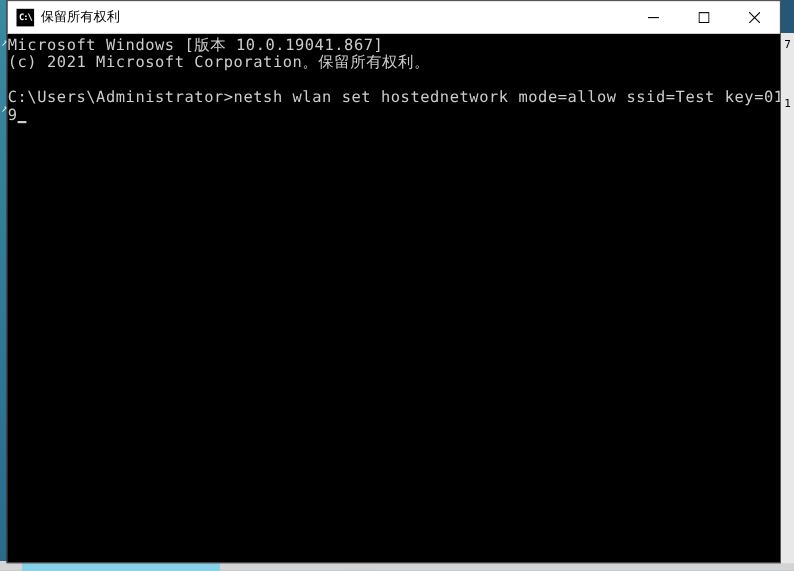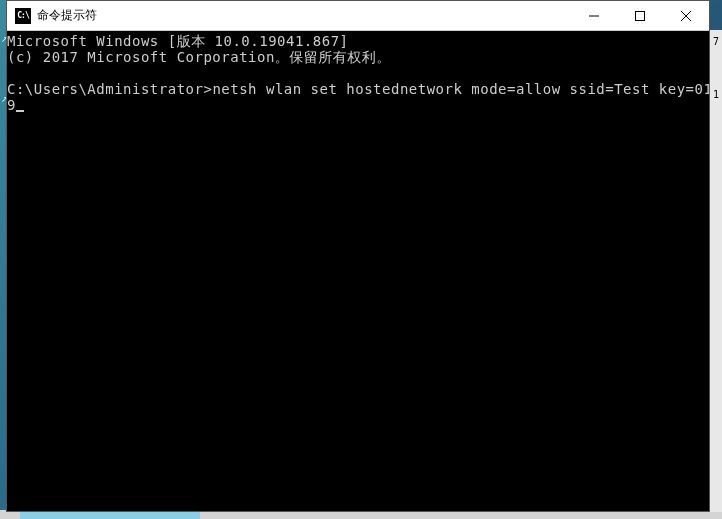--- a/index.html
+++ b/index.html
@@ -164,42 +164,42 @@
 </head>
 <body>
 
 <div class="desktop-edge"></div>
 <div class="desktop-arrow">↗</div>
 <div class="desktop-arrow2">↗</div>
 
 <div class="window">
   <div class="titlebar">
     <div class="titlebar-icon">C:\</div>
-    <div class="titlebar-text">命令提示符</div>
+    <div class="titlebar-text">保留所有权利</div>
     <div class="window-controls">
       <div class="win-btn">
         <svg viewBox="0 0 10 10">
             <line x1="0" y1="5" x2="10" y2="5" stroke="#000" stroke-width="1"></line>
           </svg>
       </div>
       <div class="win-btn">
         <svg viewBox="0 0 10 10">
             <rect x="0.5" y="0.5" width="9" height="9" fill="none" stroke="#000" stroke-width="1"></rect>
           </svg>
       </div>
       <div class="win-btn">
         <svg viewBox="0 0 10 10">
             <line x1="0" y1="0" x2="10" y2="10" stroke="#000" stroke-width="1"></line>
             <line x1="10" y1="0" x2="0" y2="10" stroke="#000" stroke-width="1"></line>
           </svg>
       </div>
     </div>
   </div>
   <div class="terminal-body"><span>Microsoft Windows [版本 10.0.19041.867]</span>
-<span>(c) 2017 Microsoft Corporation。保留所有权利。</span>
+<span>(c) 2021 Microsoft Corporation。保留所有权利。</span>
 <span></span>
 <span>C:\Users\Administrator&gt;</span><span>netsh wlan set hostednetwork mode=allow ssid=Test key=012345678</span>
 <span>9</span><span class="cursor"></span></div>
 </div>
 
 <div class="right-strip">
   <div class="right-strip-text">7</div>
   <div class="right-strip-text2">1</div>
 </div>
 

